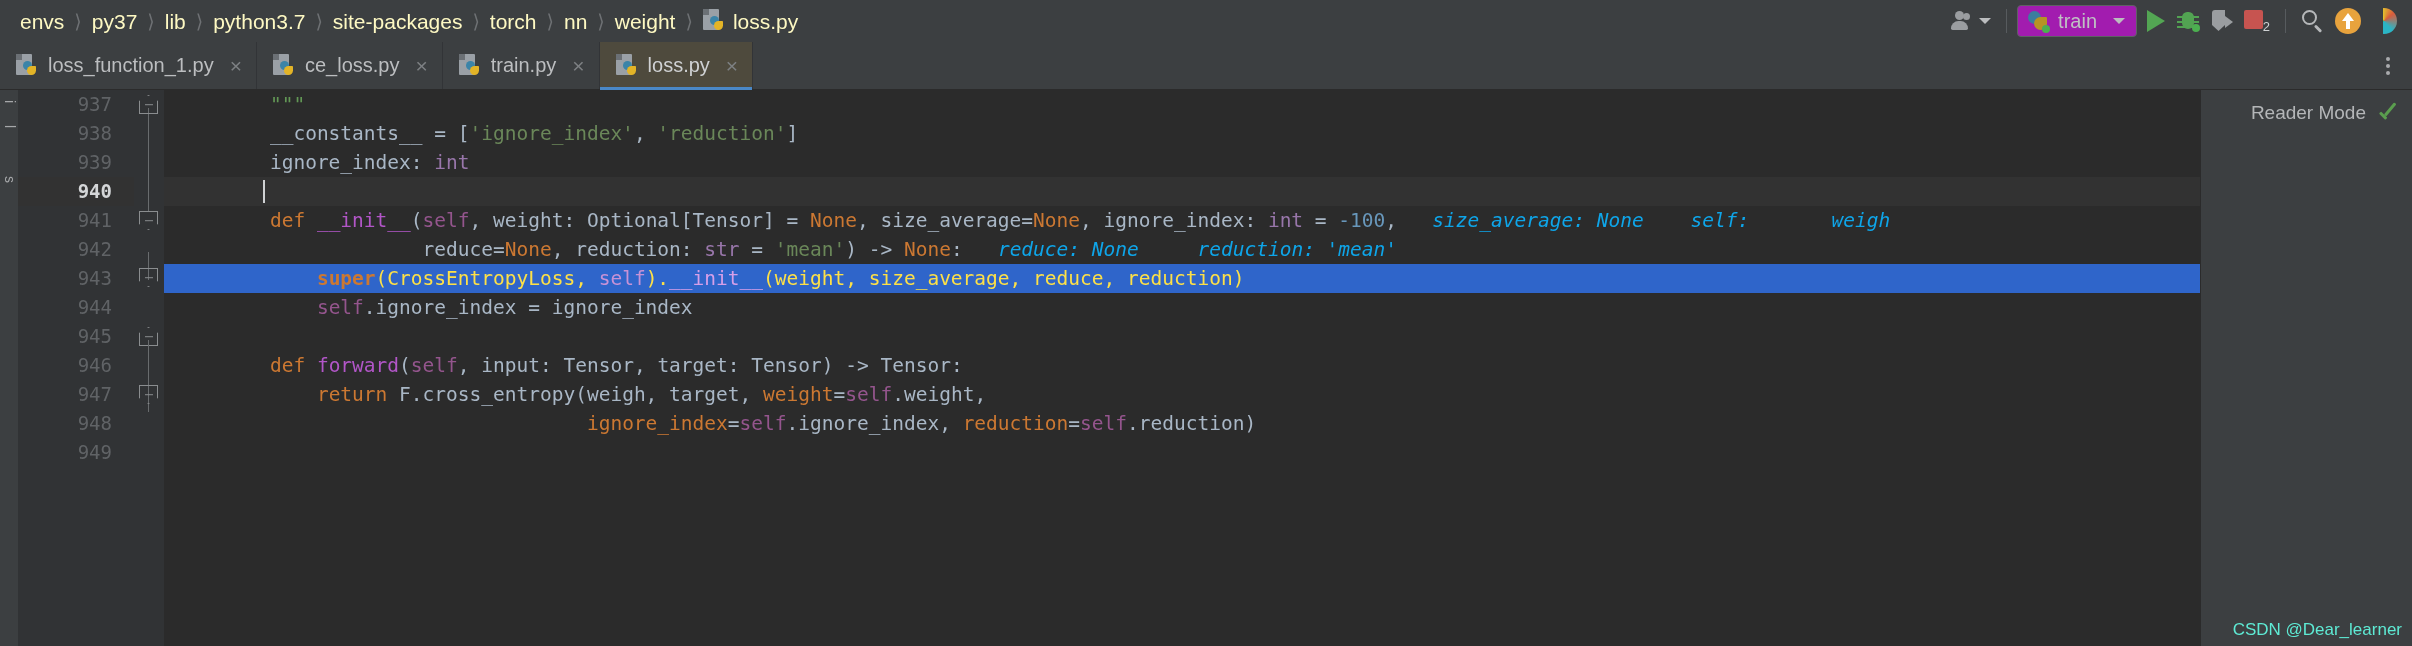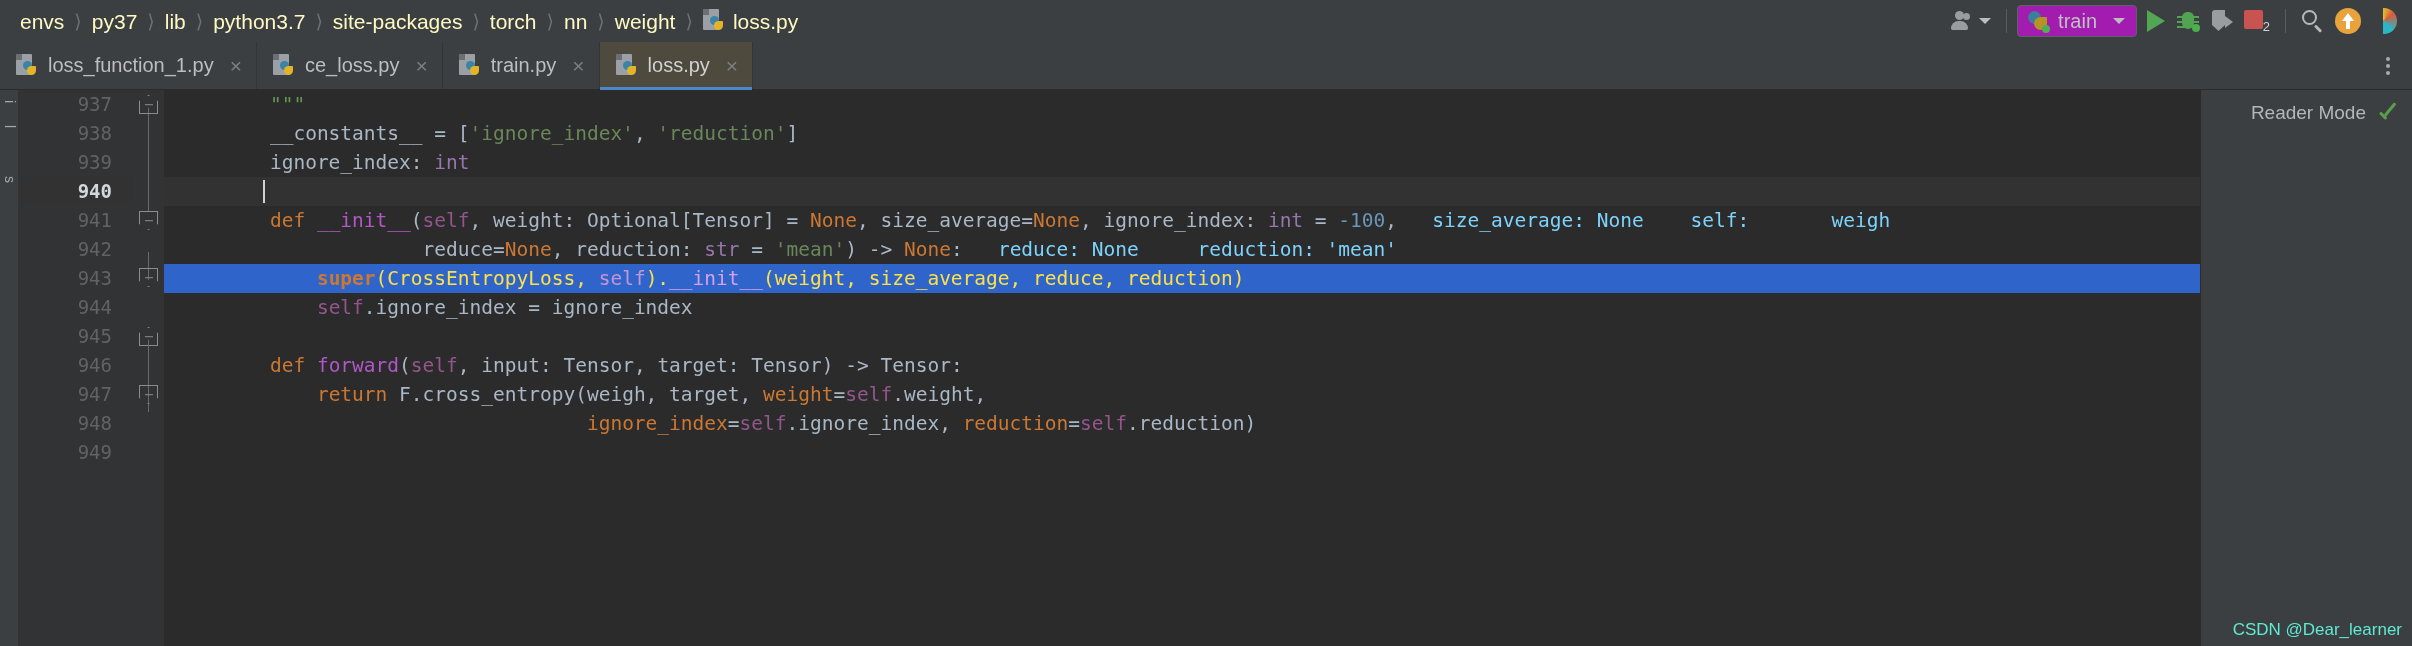--- a/index.html
+++ b/index.html
@@ -362,21 +362,21 @@
   }
 
   .tok-kw     { color: #cc7832; }
   .tok-fn     { color: #b256c8; }
   .tok-self   { color: #94558d; }
   .tok-num    { color: #6897bb; }
   .tok-str    { color: #6a8759; }
   .tok-doc    { color: #629755; }
   .tok-type   { color: #9876aa; }
   .tok-plain  { color: #a9b7c6; }
-  .tok-hint   { color: #7dd3fc; }
+  .tok-hint   { color: #0ea5e9; font-style: italic; }
 
   .sel-kw     { color: #cc7832; font-weight: bold; }
   .sel-self   { color: #c792d6; }
   .sel-fn     { color: #d69fe8; }
   .sel-plain  { color: #fde047; }
 
   .caret {
     position: absolute;
     width: 2px; background: #cfd1d3;
     height: 23px;

